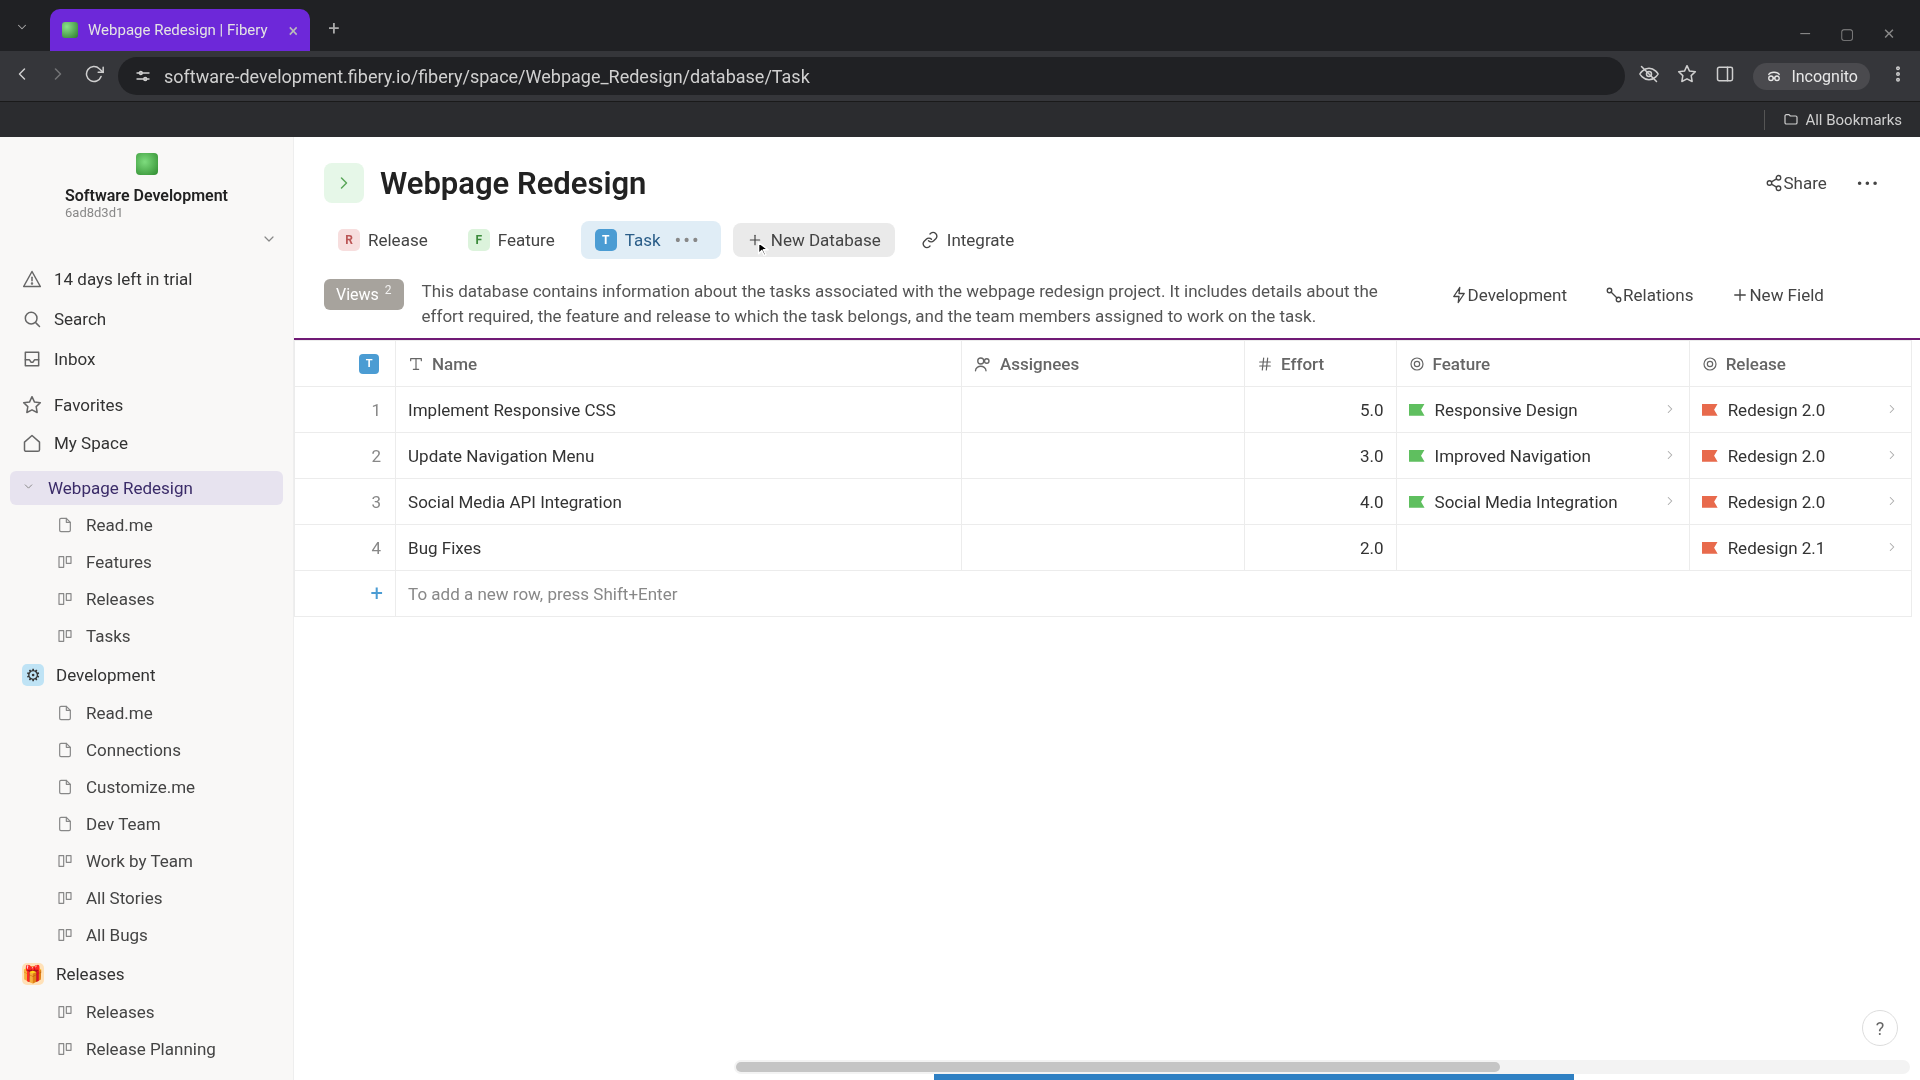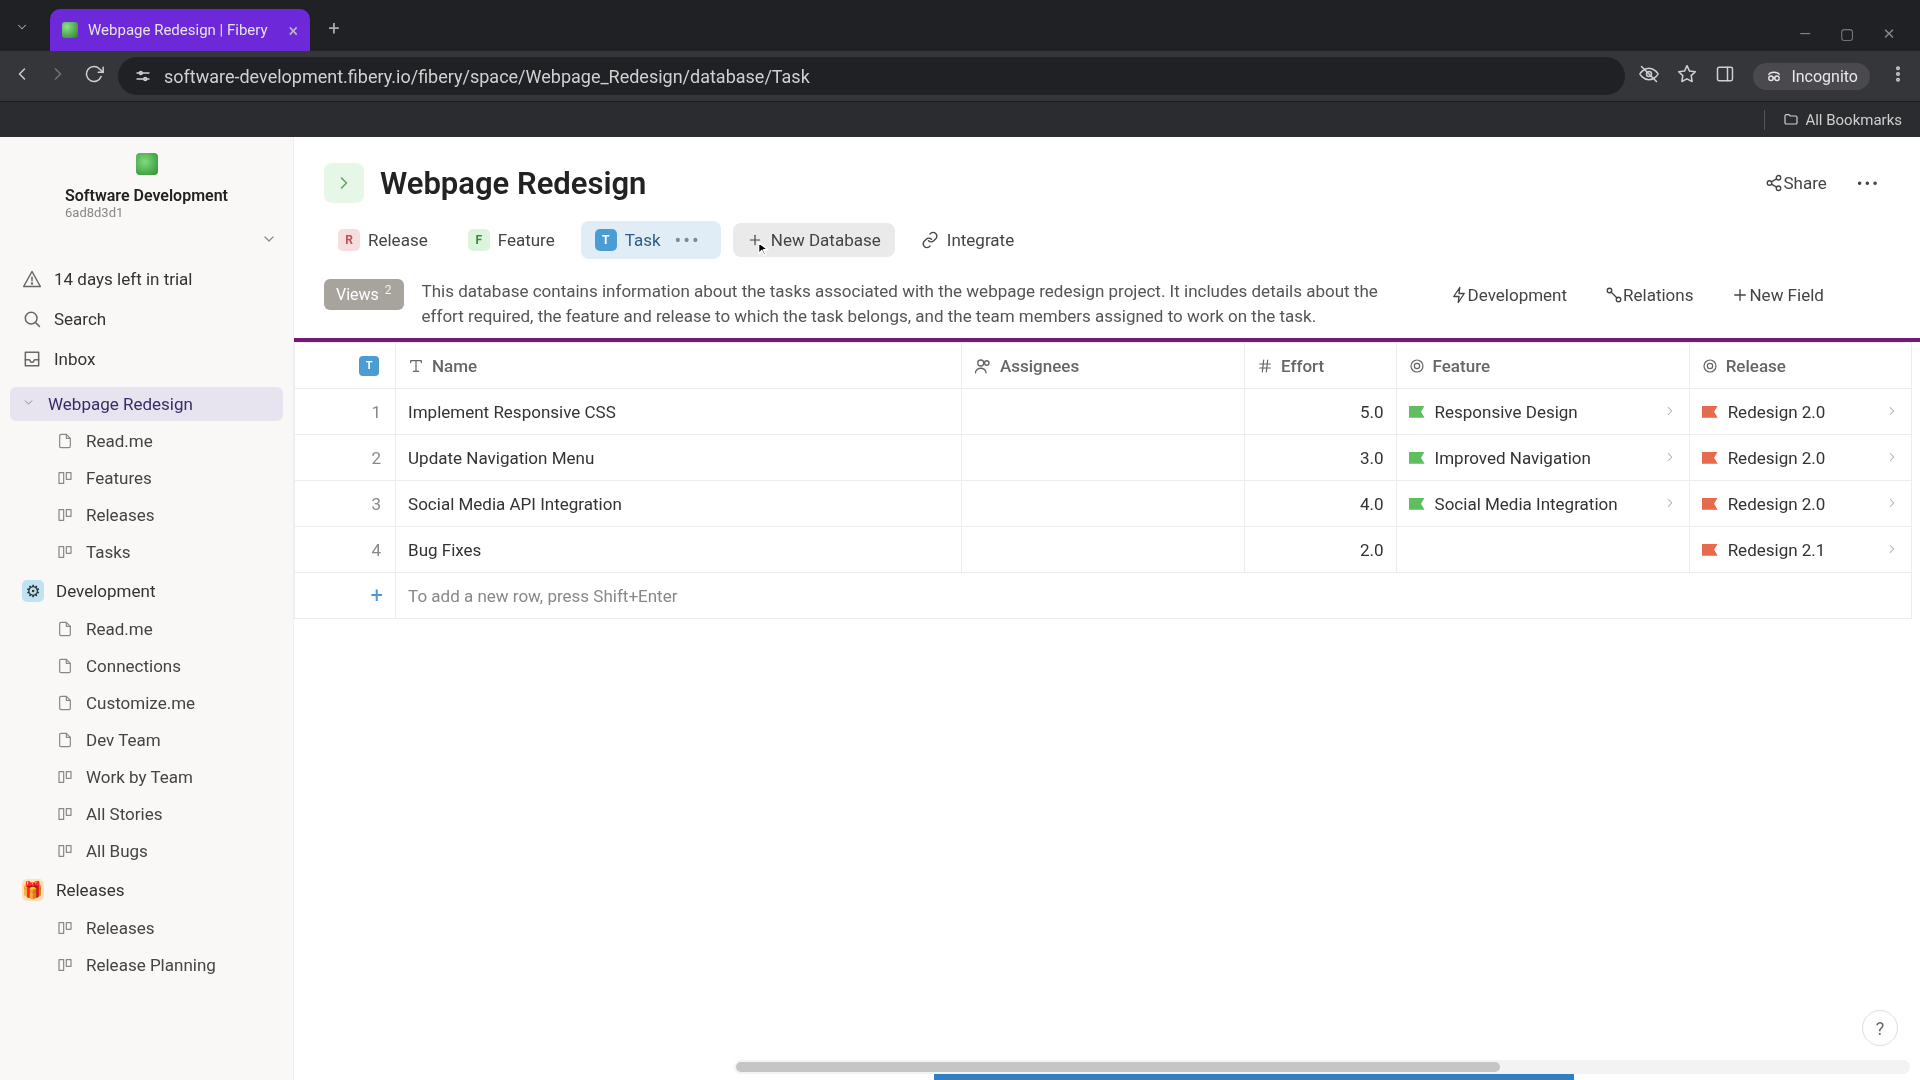--- a/index.html
+++ b/index.html
@@ -62,21 +62,21 @@
 .btn { display:flex; align-items:center; padding:6px 10px; font-size:17px; color:#444; border-radius:6px; cursor:pointer;}
 
 .db-tabs { display:flex; align-items:center; gap:12px; padding: 8px 30px 8px 30px;}
 .db-pill { display:flex; align-items:center; gap:8px; padding:7px 14px; font-size:17px; color:#444; border-radius:8px; cursor:pointer;}
 .db-pill.active { background:#e0edf6; color:#2a5d88; }
 .db-pill.hovered { background:#eaeaea; }
 .db-pill .icon-sq { width:22px; height:22px; border-radius:5px; display:flex; align-items:center; justify-content:center; font-weight:700; font-size:12px;}
 .add-db-cursor { width:16px; height:16px; position:relative; top:2px; pointer-events:none;}
 .dots { color:#888; padding:0 6px; font-size:20px; letter-spacing:2px;}
 
-.secondary-bar { display:flex; align-items:flex-start; gap:18px; padding: 12px 22px 10px 30px; border-bottom:4px solid #701a75;}
+.secondary-bar { display:flex; align-items:flex-start; gap:18px; padding: 12px 22px 10px 30px; border-bottom:2px solid #701a75;}
 .views-pill { background:#a7a39d; color:#fff; padding:6px 12px; border-radius:6px; font-size:16px; display:flex; align-items:center; gap:6px;}
 .views-pill .count { font-size:12px; opacity:.85; position:relative; top:-5px;}
 .description { flex:1; font-size:17px; color:#555; line-height:1.45; max-width:1000px;}
 .sec-right { display:flex; align-items:center; gap:18px;}
 
 
 .table-wrap { flex:1; overflow:auto; padding: 0 8px 0 0;}
 table.db-table { border-collapse:collapse; width: calc(100%); table-layout:fixed;}
 .db-table th, .db-table td { border:1px solid #ececec; padding: 0; font-size:17px; color:#333; height:46px;}
 .db-table th { font-weight:500; color:#666; text-align:left; }
@@ -230,20 +230,38 @@
     <div class="link-row">
       <span class="icon">
           <svg viewBox="0 0 24 24">
             <path d="M4 4h16v16H4z"></path>
             <polyline points="4 13 9 13 11 16 13 16 15 13 20 13"></polyline>
           </svg>
         </span>
       <span>Inbox</span>
     </div>
 
+    <div class="section">
+      <div class="link-row">
+        <span class="icon">
+            <svg viewBox="0 0 24 24">
+              <polygon points="12 2 15 8.5 22 9.3 17 14 18.2 21 12 17.8 5.8 21 7 14 2 9.3 9 8.5 12 2"></polygon>
+            </svg>
+          </span>
+        <span>Favorites</span>
+      </div>
+      <div class="link-row">
+        <span class="icon">
+            <svg viewBox="0 0 24 24">
+              <path d="M3 11l9-8 9 8v9a2 2 0 0 1-2 2H5a2 2 0 0 1-2-2v-9z"></path>
+            </svg>
+          </span>
+        <span>My Space</span>
+      </div>
+    </div>
 
     <div id="sidebar-spaces" class="section">
         <div class="tree-row active">
           <span class="toggle"><svg viewBox="0 0 24 24" width="13" height="13">
               <polyline points="6 9 12 15 18 9"></polyline>
             </svg></span>
           <span>Webpage Redesign</span>
         </div>
         <div class="tree-child">
           <span class="tree-icon">

